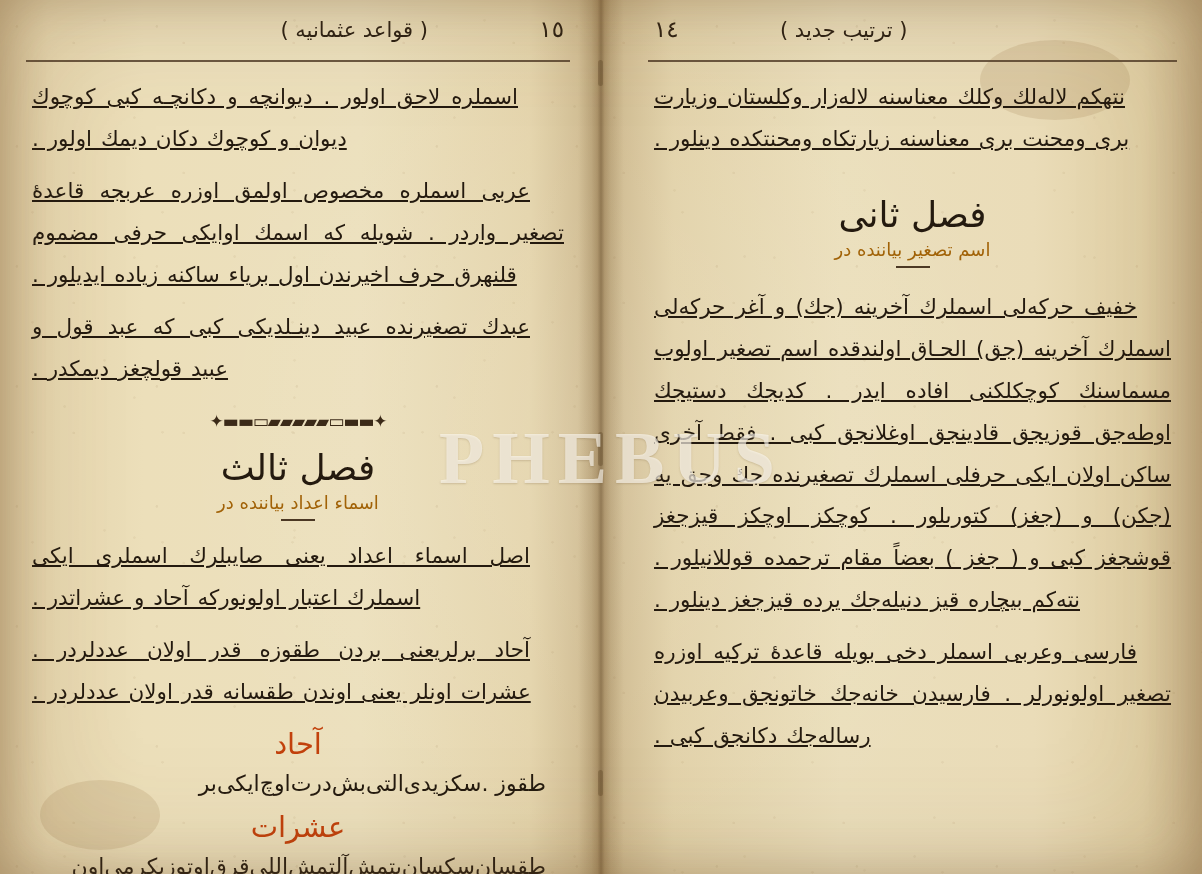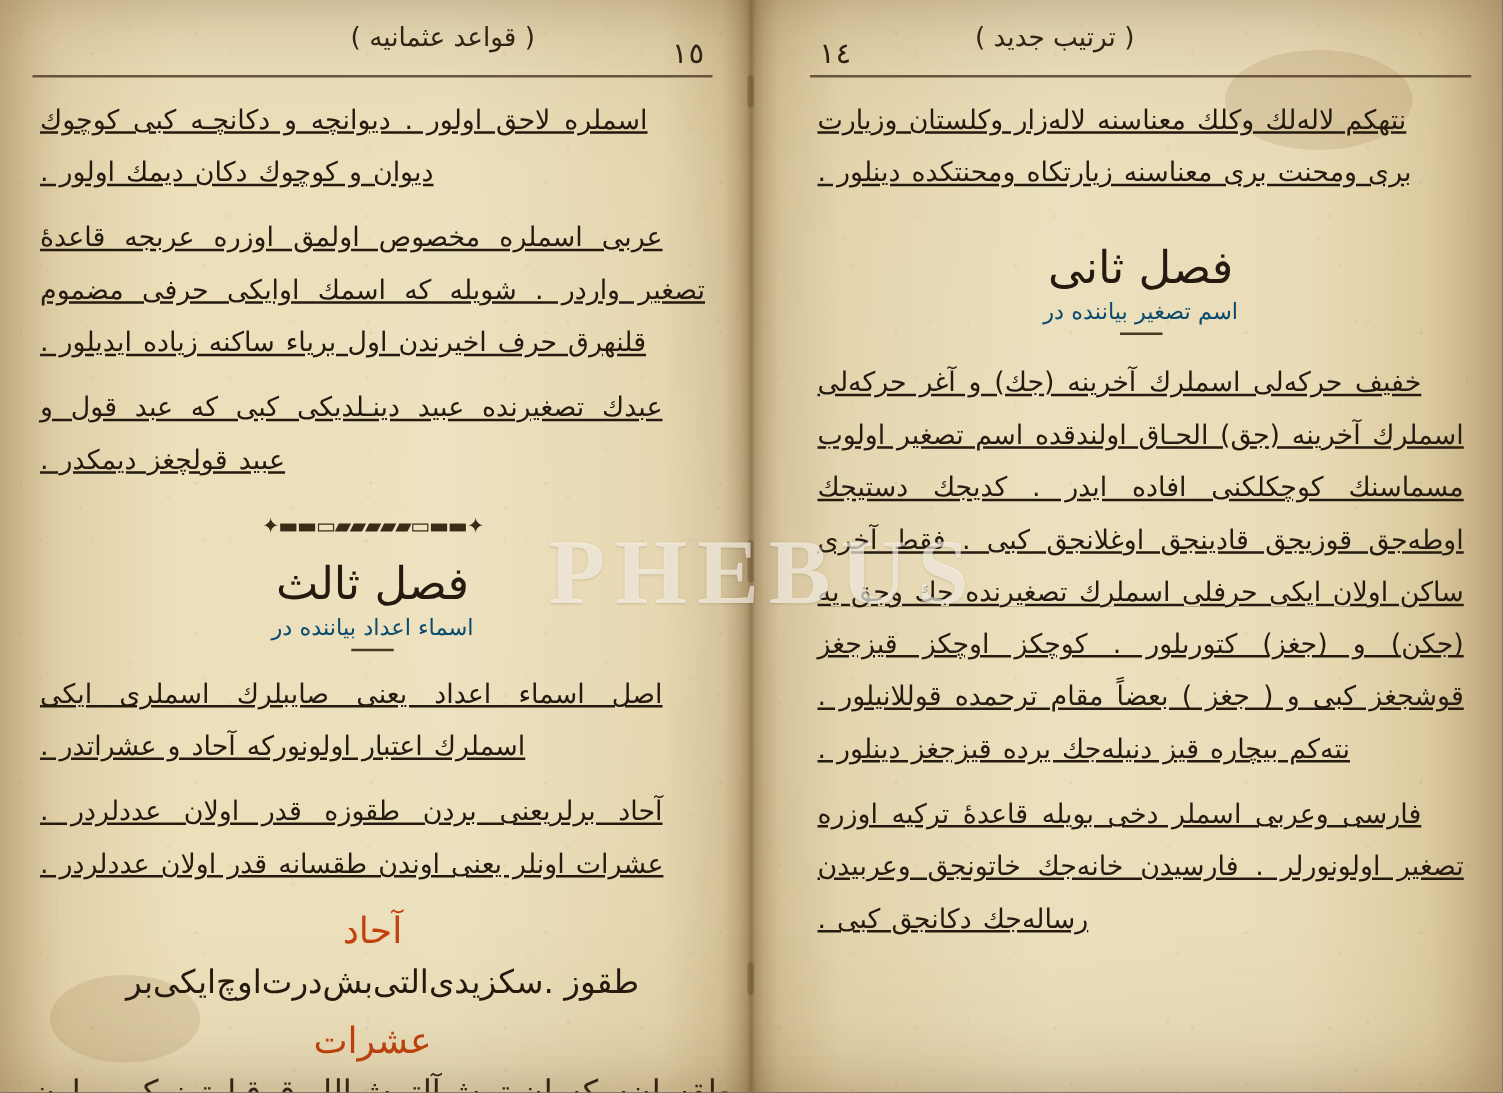--- a/index.html
+++ b/index.html
@@ -80,24 +80,24 @@
   #page-left  { left: 18px;  width: 560px; }
   #page-right { left: 640px; width: 545px; }
 
   .header-row {
     position: relative;
     height: 46px;
     margin-top: 12px;
   }
   .folio {
     position: absolute;
-    top: 18px;
+    top: 4px;
     font-size: 23px;
     color: #2e2113;
-    font-family: Liberation Mono, monospace;
+    font-family: Liberation Serif, serif;
   }
   .running-title {
     position: absolute;
     top: 6px;
     font-size: 21px;
     color: #2c2013;
   }
   #page-left .folio { right: 14px; }
   #page-left .running-title { right: 150px; }
   #page-right .folio { left: 14px; text-align: right; }
@@ -129,43 +129,43 @@
   .section-title {
     text-align: center;
     font-size: 36px;
     color: #241a0f;
     margin: 16px 0 4px 0;
     letter-spacing: 1px;
   }
   .section-sub {
     text-align: center;
     font-size: 18px;
-    color: #0c4a6e;
+    color: #a16207;
     margin: 0 0 2px 0;
   }
   .mini-rule {
     width: 34px;
     height: 2px;
     background: #4b3824;
     margin: 6px auto 14px auto;
   }
   .sub-heading {
     text-align: center;
     font-size: 29px;
     color: #c2410c;
     margin: 14px 0 10px 0;
     letter-spacing: 2px;
   }
   .numlist {
-    font-size: 26px;
+    font-size: 22px;
     color: #241a0f;
     margin: 0 0 8px 0;
     display: flex;
     flex-direction: row-reverse;
-    justify-content: center;
+    justify-content: flex-end;
     padding: 0 18px 0 34px;
   }
   .ornament {
     text-align: center;
     margin: 22px 0 10px 0;
     color: #3b2a18;
     font-size: 17px;
     letter-spacing: -1px;
   }
   .ornament span { display: inline-block; }

